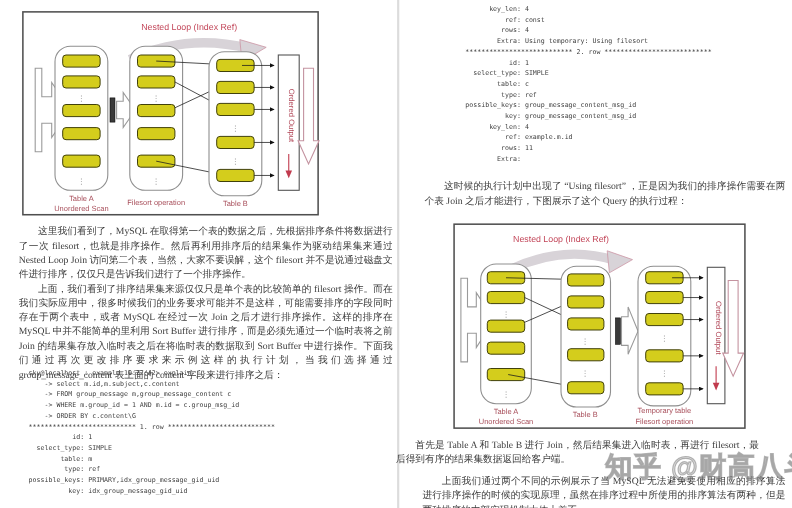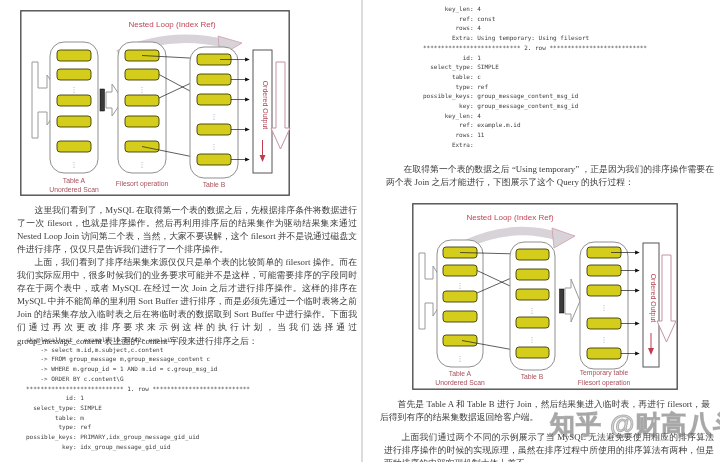--- a/index.html
+++ b/index.html
@@ -139,21 +139,21 @@
   select_type: SIMPLE
         table: c
          type: ref
 possible_keys: group_message_content_msg_id
           key: group_message_content_msg_id
       key_len: 4
           ref: example.m.id
          rows: 11
         Extra:</pre>
 
-  <p class="para" style="left:386px;top:163px;width:328px">在取得第一个表的数据之后 “Using temporary” ，正是因为我们的排序操作需要在两个表 Join 之后才能进行，下图展示了这个 Query 的执行过程：</p>
+  <p class="para" style="left:386px;top:163px;width:328px">这时候的执行计划中出现了 “Using filesort” ，正是因为我们的排序操作需要在两个表 Join 之后才能进行，下图展示了这个 Query 的执行过程：</p>
 
   <svg class="diagram" style="left:412px;top:203px" width="266" height="187" viewBox="0 0 266 187">
     <defs>
       <marker id="ah2" markerWidth="7" markerHeight="6" refX="5.5" refY="3" orient="auto">
         <path d="M0,0 L6.5,3 L0,6 Z" fill="#111"></path>
       </marker>
     </defs>
     <rect class="frame" x="0.8" y="0.8" width="264.4" height="185.4"></rect>
 
     <path class="swoosh" d="M52,42 Q100,19 148,34"></path>
@@ -220,19 +220,19 @@
 
     <polygon class="outline-arrow pink" points="250,52 259,52 259,118 264,118 254.5,139 245,118 250,118"></polygon>
 
     <text class="dlabel" x="48" y="173">Table  A</text>
     <text class="dlabel" x="48" y="182">Unordered Scan</text>
     <text class="dlabel" x="120" y="176">Table  B</text>
     <text class="dlabel" x="192" y="172">Temporary table</text>
     <text class="dlabel" x="192" y="182">Filesort operation</text>
   </svg>
 
-  <p class="para" style="left:380px;top:398px;width:330px">首先是 Table A 和 Table B 进行 Join，然后结果集进入临时表，再进行 filesort，最后得到有序的结果集数据返回给客户端。</p>
+  <p class="para" style="left:360px;top:398px;width:330px">首先是 Table A 和 Table B 进行 Join，然后结果集进入临时表，再进行 filesort，最后得到有序的结果集数据返回给客户端。</p>
 
   <p class="para" style="left:384px;top:431px;width:330px">上面我们通过两个不同的示例展示了当 MySQL 无法避免要使用相应的排序算法进行排序操作的时候的实现原理，虽然在排序过程中所使用的排序算法有两种，但是两种排序的内部实现机制大体上差不</p>
 
   <div class="watermark">知乎 @财高八斗</div>
 
 </div>
 
 </body></html>

